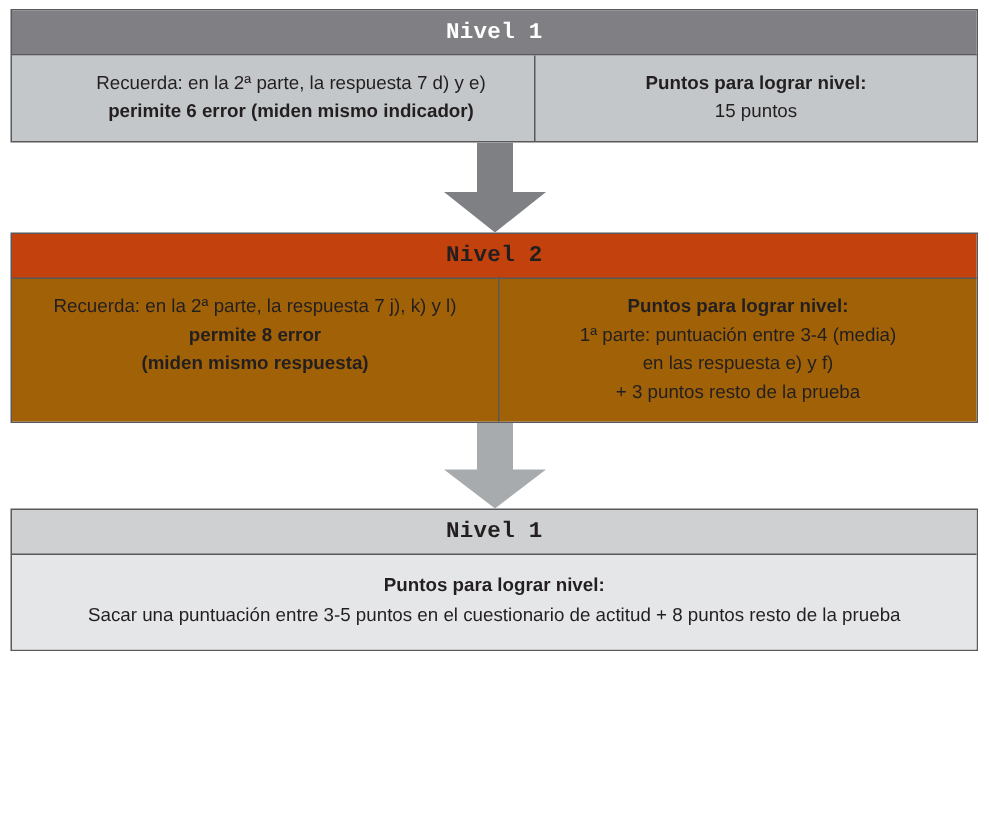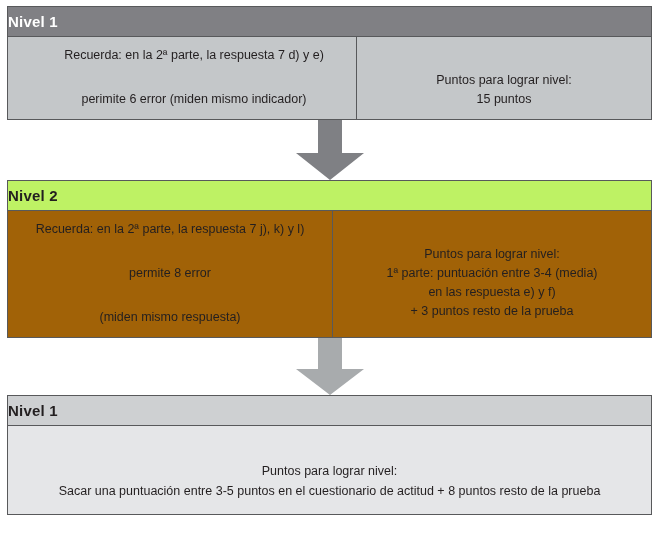--- a/index.html
+++ b/index.html
@@ -26,40 +26,41 @@
   }
 
   .level-block {
     width: 645px;
     box-sizing: border-box;
     border: 1px solid #58595b;
     flex: none;
   }
 
   .level-header {
-    text-align: left;
+    text-align: center;
     font-weight: bold;
     font-size: 15px;
     letter-spacing: 0.2px;
     border-bottom: 1px solid #58595b;
     box-sizing: border-box;
+    font-family: Liberation Mono, monospace;
   }
 
   
   .block-1 .level-header {
     background: #808084;
     color: #ffffff;
     height: 30px;
     line-height: 30px;
   }
   .block-1 .level-body { background: #c4c7c9; padding-left: 24px; }
 
   
   .block-2 .level-header {
-    background: #bef264;
+    background: #c2410c;
     color: #231f20;
     height: 30px;
     line-height: 30px;
   }
   .block-2 .level-body { background: #a16207; }
 
   
   .block-3 .level-header {
     background: #ced0d2;
     color: #231f20;
@@ -90,21 +91,21 @@
   }
   .cell-full {
     width: 100%;
     padding: 10px 14px 12px;
   }
   .cell-full .line {
     line-height: 1.62;
   }
 
   .line { display: block; }
-  .line.bold { font-weight: normal; margin-top: 25px; }
+  .line.bold { font-weight: bold; }
 
   
   .arrow {
     width: 645px;
     display: flex;
     justify-content: center;
     flex: none;
   }
   .arrow svg { display: block; }
 </style>

